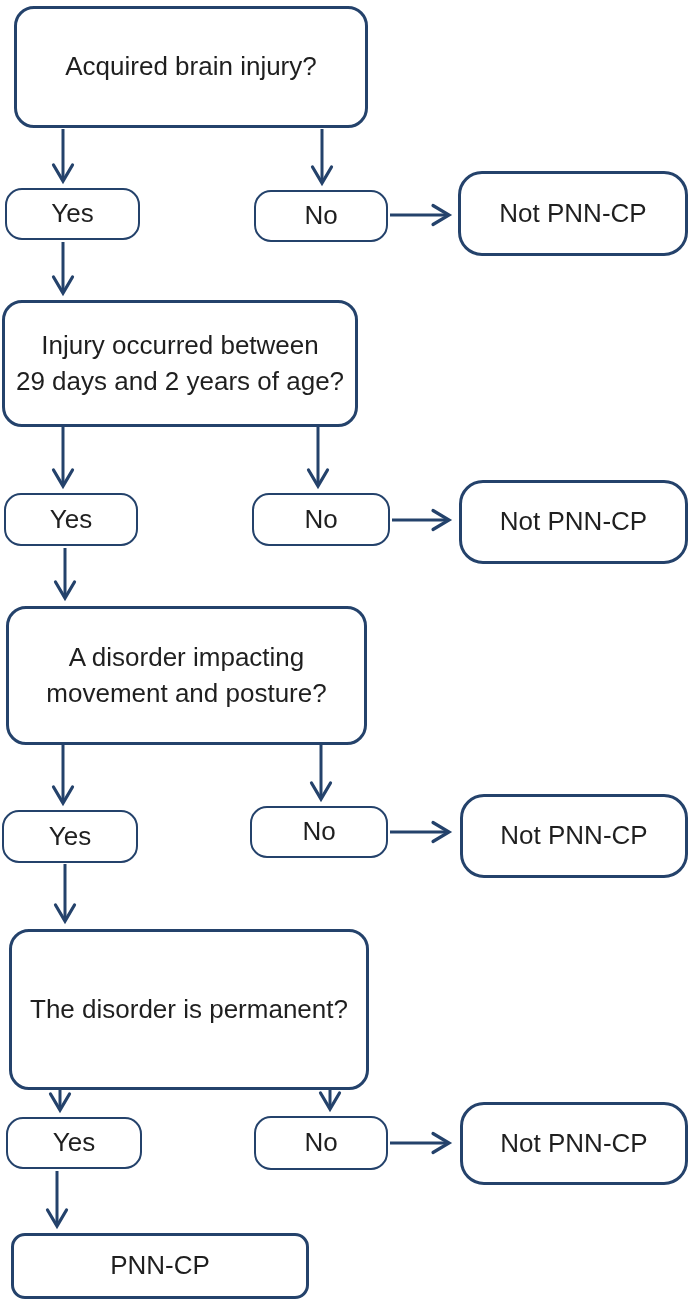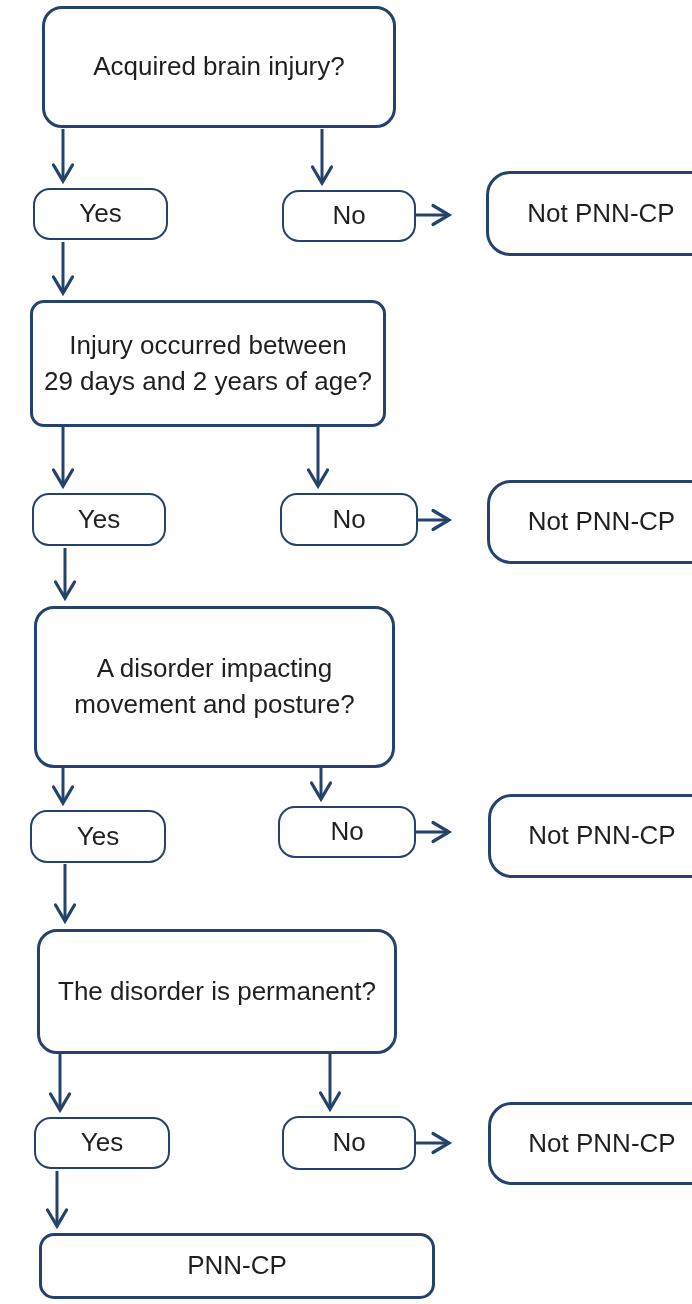--- a/index.html
+++ b/index.html
@@ -23,21 +23,20 @@
     box-sizing:border-box;
     background:var(--background);
     border:3px solid var(--line);
     display:flex;align-items:center;justify-content:center;
     text-align:center;
     color:var(--text);
     font-size:26px;line-height:1.38;
     white-space:pre-line;
     z-index:2;
     padding:2px 6px;
-    margin-left:28px;
   }
   .question{border-radius:20px;}
   .answer{border-radius:17px;border-width:2.5px;}
   .result{border-radius:24px;}
   .final{border-radius:14px;}
 </style>
 </head>
 <body>
 
 <div class="canvas">
@@ -76,58 +75,58 @@
   <div class="node answer" style="left:5px;top:188px;width:135px;height:52px;">
     <span>Yes</span>
   </div>
   <div class="node answer" style="left:254px;top:190px;width:134px;height:52px;">
     <span>No</span>
   </div>
   <div class="node result" style="left:458px;top:171px;width:230px;height:85px;">
     <span>Not PNN-CP</span>
   </div>
 
-  <div class="node question" style="left:2px;top:300px;width:356px;height:127px;border-radius:14px;">
+  <div class="node question" style="left:2px;top:300px;width:356px;height:127px;">
     <span>Injury occurred between
 29 days and 2 years of age?</span>
   </div>
   <div class="node answer" style="left:4px;top:493px;width:134px;height:53px;">
     <span>Yes</span>
   </div>
   <div class="node answer" style="left:252px;top:493px;width:138px;height:53px;">
     <span>No</span>
   </div>
   <div class="node result" style="left:459px;top:480px;width:229px;height:84px;">
     <span>Not PNN-CP</span>
   </div>
 
-  <div class="node question" style="left:6px;top:606px;width:361px;height:162px;">
+  <div class="node question" style="left:6px;top:606px;width:361px;height:139px;">
     <span>A disorder impacting
 movement and posture?</span>
   </div>
   <div class="node answer" style="left:2px;top:810px;width:136px;height:53px;">
     <span>Yes</span>
   </div>
   <div class="node answer" style="left:250px;top:806px;width:138px;height:52px;">
     <span>No</span>
   </div>
   <div class="node result" style="left:460px;top:794px;width:228px;height:84px;">
     <span>Not PNN-CP</span>
   </div>
 
-  <div class="node question" style="left:9px;top:929px;width:360px;height:125px;">
+  <div class="node question" style="left:9px;top:929px;width:360px;height:161px;">
     <span>The disorder is permanent?</span>
   </div>
   <div class="node answer" style="left:6px;top:1117px;width:136px;height:52px;">
     <span>Yes</span>
   </div>
   <div class="node answer" style="left:254px;top:1116px;width:134px;height:54px;">
     <span>No</span>
   </div>
   <div class="node result" style="left:460px;top:1102px;width:228px;height:83px;">
     <span>Not PNN-CP</span>
   </div>
 
-  <div class="node final" style="left:11px;top:1233px;width:396px;height:66px;border-radius:15px;">
+  <div class="node final" style="left:11px;top:1233px;width:298px;height:66px;">
     <span>PNN-CP</span>
   </div>
 
 </div>
 
 </body></html>

